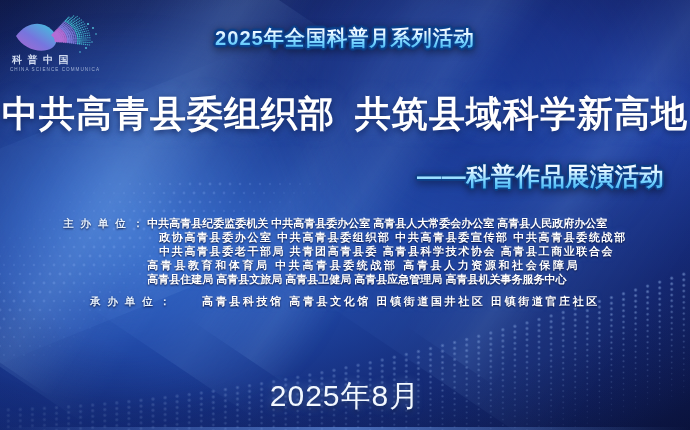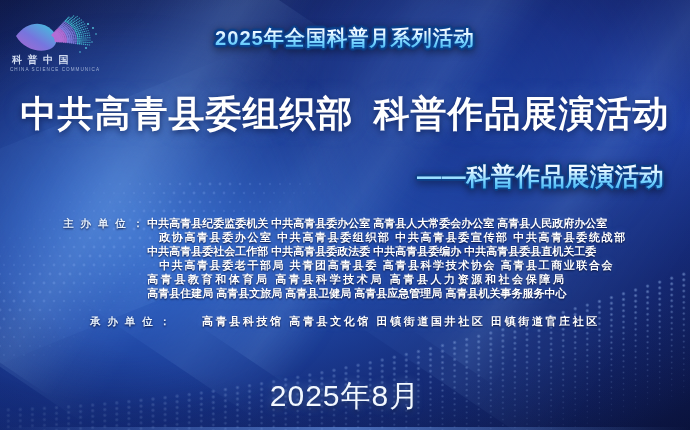--- a/index.html
+++ b/index.html
@@ -83,21 +83,21 @@
     text-shadow:0 1px 2px rgba(2,10,48,.9);
     padding-right:4px;
   }
   .cbody{flex:0 0 auto;}
   .cline{
     font-size:11px;font-weight:bold;color:#ffffff;line-height:14px;white-space:nowrap;
     text-shadow:0 1px 2px rgba(2,10,48,.95),0 0 6px rgba(90,150,255,.35);
   }
   .cline.spaced{letter-spacing:1.6px;margin-left:12px;}
   .cline.wide{letter-spacing:2.6px;}
-  .crow.host{margin-top:14px;gap:28px;}
+  .crow.host{margin-top:8px;gap:28px;}
   .crow.host .clabel{color:#eaf4ff;}
 
   
   .date{
     position:absolute;left:0;right:0;top:376px;text-align:center;
     font-size:30px;color:#f2f8ff;font-weight:normal;letter-spacing:1px;
     text-shadow:0 0 10px rgba(150,200,255,.55),0 2px 4px rgba(3,10,45,.8);
   }
 </style>
 </head>
@@ -1716,35 +1716,34 @@
           <circle cx="72" cy="38" r="0.8" fill="#5fe0f0" opacity="0.85"></circle>
         </g>
       <text x="4" y="49" font-family="Liberation Sans, sans-serif" font-size="10" font-weight="bold" fill="#cfd9ef" letter-spacing="5.5">科普中国</text>
       <text x="2" y="57" font-family="Liberation Sans, sans-serif" font-size="4.6" fill="#9fb0d4" letter-spacing="1.05">CHINA SCIENCE COMMUNICATION</text>
     </svg>
   </div>
 
   <div class="kicker">2025年全国科普月系列活动</div>
 
   <div class="headline">
-    <span>中共高青县委组织部</span><span class="gap"></span><span>科普作品展演活动</span>
+    <span>中共高青县委组织部</span><span class="gap"></span><span>共筑县域科学新高地</span>
   </div>
 
   <div class="subline">——科普作品展演活动</div>
 
   <div class="credits">
 
     <div class="crow">
       <div class="clabel">主办单位：</div>
       <div class="cbody">
         <div class="cline">中共高青县纪委监委机关  中共高青县委办公室  高青县人大常委会办公室  高青县人民政府办公室</div>
         <div class="cline spaced">政协高青县委办公室   中共高青县委组织部   中共高青县委宣传部   中共高青县委统战部</div>
-        <div class="cline">中共高青县委社会工作部  中共高青县委政法委  中共高青县委编办  中共高青县委县直机关工委</div>
         <div class="cline spaced">中共高青县委老干部局  共青团高青县委  高青县科学技术协会  高青县工商业联合会</div>
-        <div class="cline wide">高青县教育和体育局    高青县科学技术局    高青县人力资源和社会保障局</div>
+        <div class="cline wide">高青县教育和体育局    中共高青县委统战部    高青县人力资源和社会保障局</div>
         <div class="cline">高青县住建局  高青县文旅局  高青县卫健局  高青县应急管理局  高青县机关事务服务中心</div>
       </div>
     </div>
 
     <div class="crow host">
       <div class="clabel">承办单位：</div>
       <div class="cbody">
         <div class="cline wide">高青县科技馆   高青县文化馆   田镇街道国井社区    田镇街道官庄社区</div>
       </div>
     </div>

